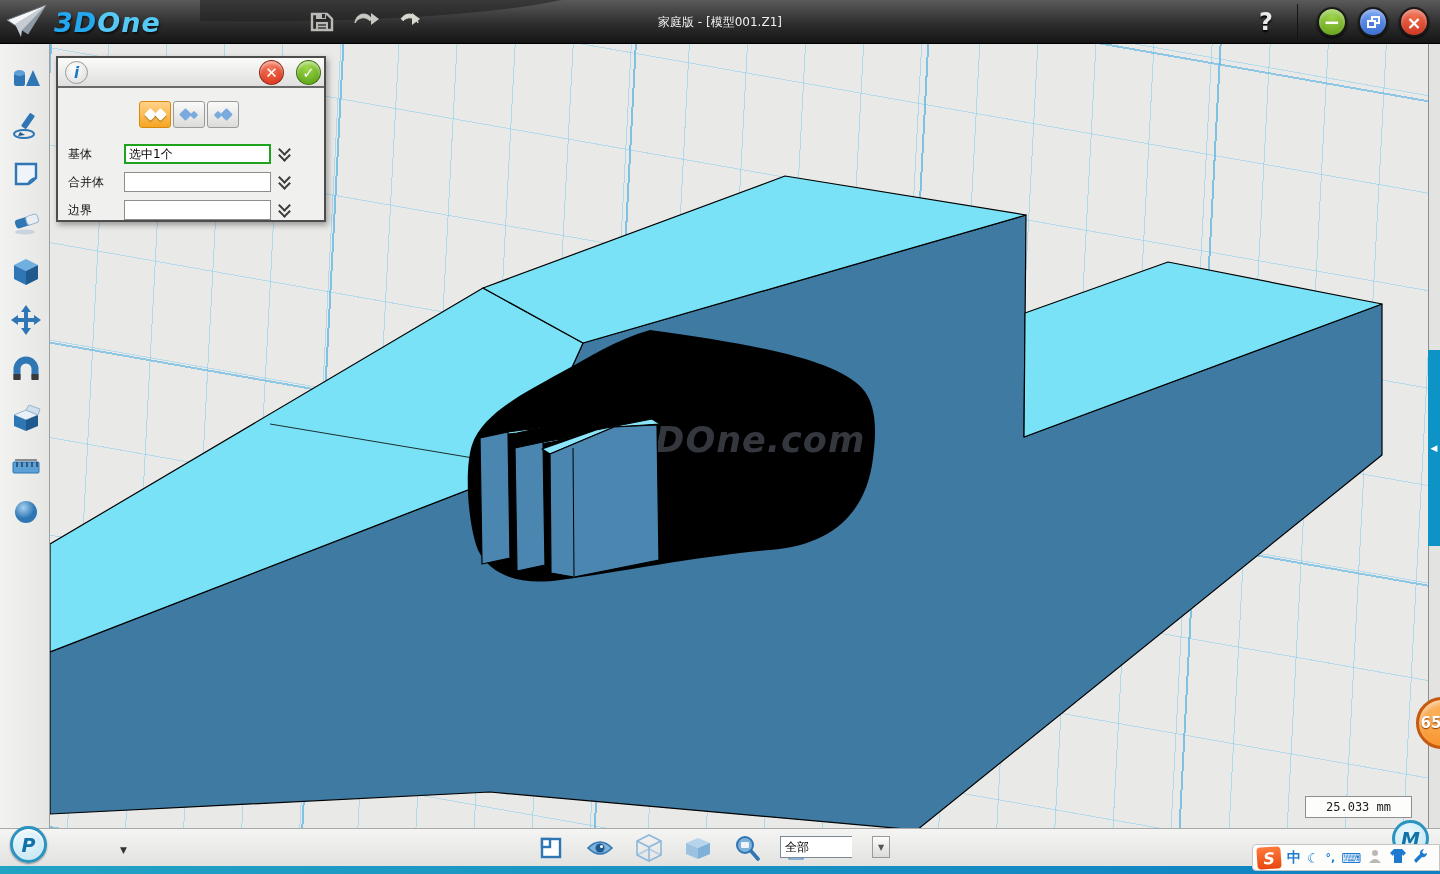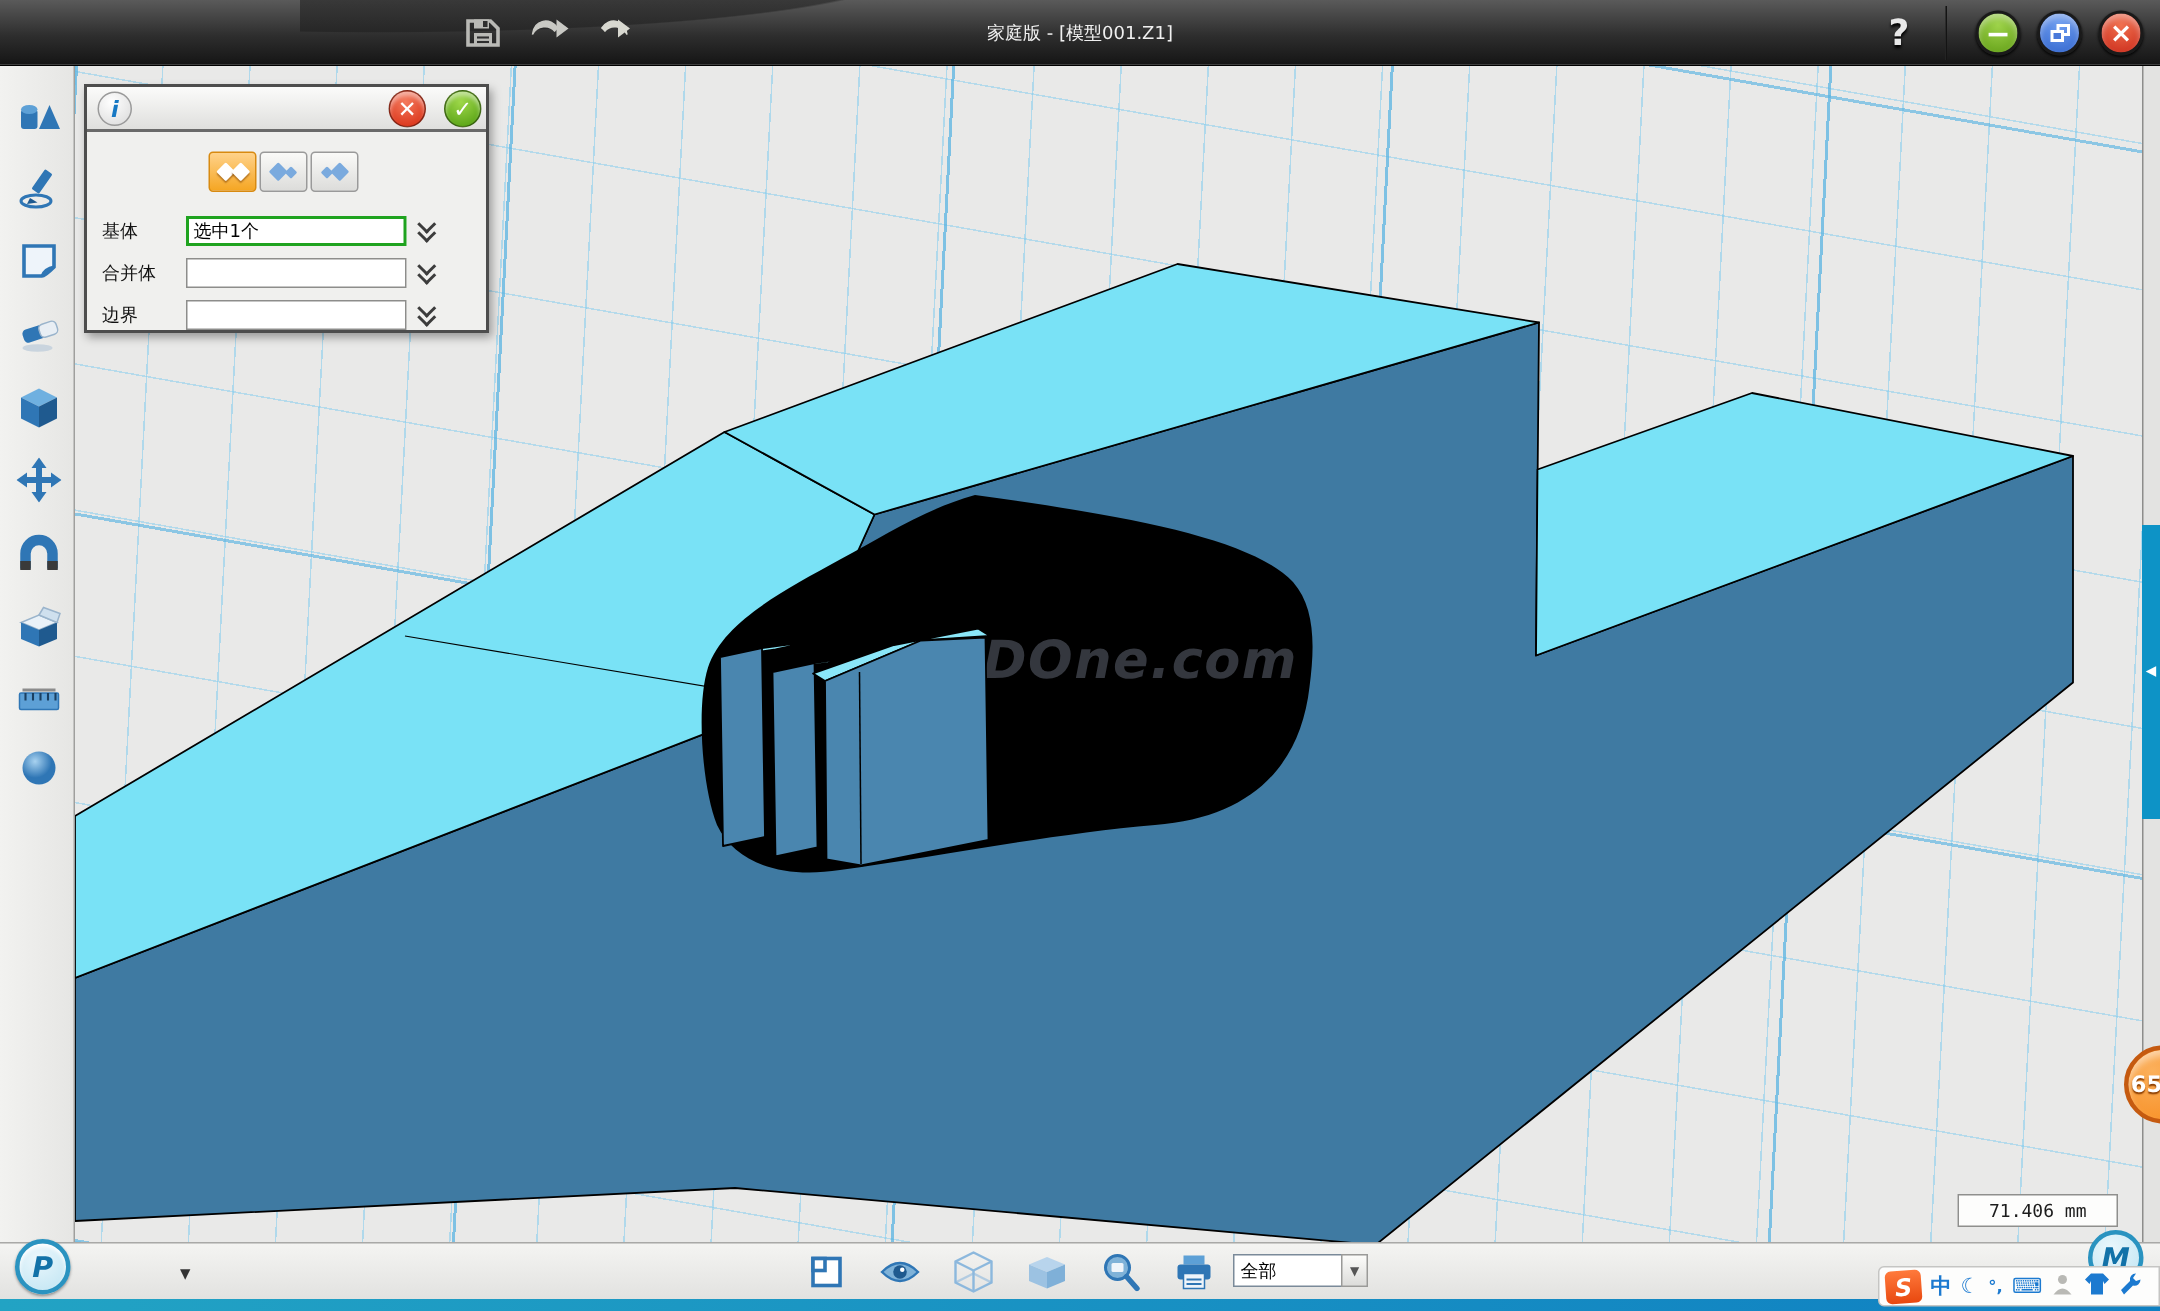--- a/index.html
+++ b/index.html
@@ -94,21 +94,21 @@
   .dlg-row input.hot { border:2px solid #1fa31f; }
   .chev { margin-left:8px; width:14px; height:16px; position:relative; }
   .chev i, .chev b { position:absolute; left:1px; width:9px; height:9px;
     border-right:2px solid #3c3c3c; border-bottom:2px solid #3c3c3c; transform:rotate(45deg); }
   .chev i { top:-1px; } .chev b { top:5px; }
 
   
   #bottombar { position:absolute; left:0; top:828px; width:1440px; height:38px;
     background:linear-gradient(#f4f4f2,#e2e2e0); border-top:1px solid #a9a9a7; }
   .bt-ic { position:absolute; top:3px; width:32px; height:32px; display:flex; align-items:center; justify-content:center; }
-  #view-filter { position:absolute; left:822px; top:7px; width:110px; height:22px; display:flex; }
+  #view-filter { position:absolute; left:780px; top:7px; width:110px; height:22px; display:flex;justify-content:space-between; }
   #view-filter input { width:72px; height:22px; border:1px solid #7a8a99; border-right:none;
     font-size:12px; padding:0 4px; background:#fff; font-family:inherit; }
   #vf-btn { width:18px; height:22px; border:1px solid #9a9a98; background:linear-gradient(#fcfcfa,#dcdcda);
     display:flex; align-items:center; justify-content:center; font-size:8px; color:#555; }
   #pbtn { position:absolute; left:10px; top:826px; width:37px; height:37px; border-radius:50%;
     background:radial-gradient(circle at 40% 30%,#eaf7fc,#bfe4f2); border:3px solid #2a93c0;
     box-shadow:0 1px 2px rgba(0,0,0,.4), inset 0 2px 3px #fff;
     color:#1272a8; font-weight:bold; font-size:19px; font-style:italic;
     display:flex; align-items:center; justify-content:center; }
   #pbtn-arrow { position:absolute; left:120px; top:845px; font-size:9px; color:#333; }
@@ -128,20 +128,28 @@
     display:flex; align-items:center; justify-content:center; transform:rotate(-4deg); }
   .ime-it { color:#1c7ad0; font-size:14px; font-weight:bold; display:flex; align-items:center; }
 </style>
 </head>
 <body>
 
 <div id="stage">
 
   <div id="titlebar">
     <div class="swoosh"></div>
+    <div id="logo">
+      <svg width="42" height="36" viewBox="0 0 42 36">
+        <polygon points="1,16 40,1 22,30" fill="#f4f6f8" stroke="#6a7076" stroke-width="1"></polygon>
+        <polygon points="9,20 40,1 16,26 15,33" fill="#c6ccd2"></polygon>
+        <polygon points="16,26 40,1 22,30 19,28" fill="#8d9aa6"></polygon>
+      </svg>
+      <div id="brand"><span class="b1">3D</span><span class="b2">One</span></div>
+    </div>
     <div id="win-title">家庭版 - [模型001.Z1]</div>
 
     <div class="tb-btn" style="left:306px">
       <svg width="24" height="24" viewBox="0 0 24 24">
         <path d="M2,4 h15 l5,5 v11 h-20 z" fill="none" stroke="#b9b9b5" stroke-width="2.4"></path>
         <rect x="6" y="3" width="10" height="6" fill="#b9b9b5"></rect>
         <rect x="12" y="4" width="3" height="4" fill="#2e2e2e"></rect>
         <rect x="6" y="12" width="12" height="8" fill="#b9b9b5"></rect>
         <line x1="8" y1="15" x2="16" y2="15" stroke="#2e2e2e" stroke-width="1.4"></line>
         <line x1="8" y1="18" x2="16" y2="18" stroke="#2e2e2e" stroke-width="1.4"></line>
@@ -202,21 +210,21 @@
         <line x1="573" y1="448" x2="574" y2="576" stroke="#000" stroke-width="1"></line>
       </g>
     </g>
   </svg>
 
   <div id="right-rail"></div>
   <div id="panel-tab">
       <span>◀</span>
     </div>
   <div id="badge65">65</div>
-  <div id="dim-label">71.406 mm</div>
+  <div id="dim-label">25.033 mm</div>
 
   <div id="sidebar">
     <div class="side-ic" style="top:18px">
       <svg width="30" height="28" viewBox="0 0 30 28">
         <rect x="3" y="9" width="11" height="13" rx="2" fill="#2f76b5"></rect>
         <ellipse cx="8.5" cy="9" rx="5.5" ry="3" fill="#5da0d6"></ellipse>
         <polygon points="15,22 22,6 29,22" fill="#2f76b5"></polygon>
       </svg>
     </div>
     <div class="side-ic" style="top:66px">

